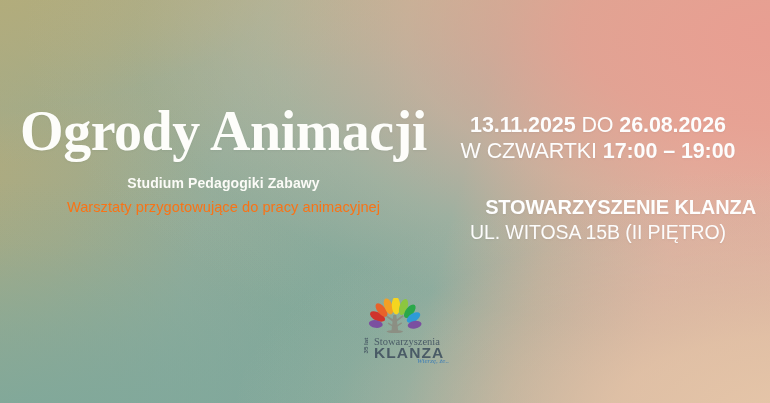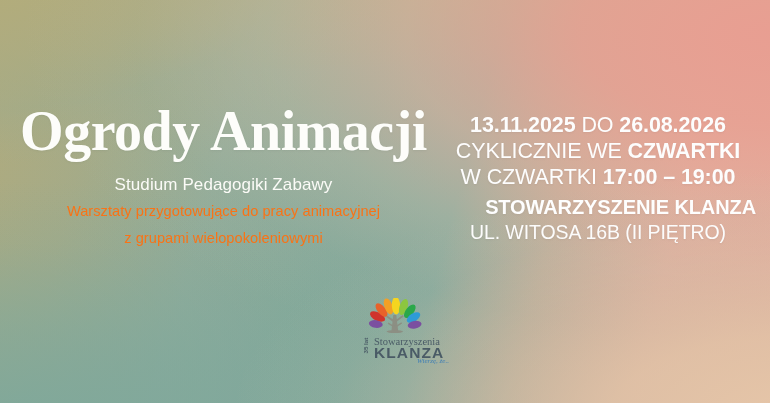--- a/index.html
+++ b/index.html
@@ -94,22 +94,22 @@
     font-weight: 700;
     font-size: 56px;
     line-height: 1.02;
     letter-spacing: -0.5px;
     margin: 0;
     color: #fdfdfa;
     text-shadow: 0 1px 2px rgba(90,110,100,0.10);
   }
   .sub-strong {
     margin: 15px 0 0 0;
-    font-size: 17px;
-    font-weight: 400;
+    font-size: 14px;
+    font-weight: 700;
     letter-spacing: 0.1px;
     color: #fbfbf7;
   }
   .sub-line {
     margin: 6px 0 0 0;
     font-size: 14.6px;
     font-weight: 400;
     line-height: 1.45;
     letter-spacing: 0.05px;
     color: #f97316;
@@ -186,42 +186,37 @@
   <div class="bg-layer bg-teal-bl"></div>
   <div class="bg-layer bg-pink-right"></div>
   <div class="bg-layer bg-beige-br"></div>
 
   <div class="content">
 
     <div class="left-block">
       <h1 class="headline">Ogrody Animacji</h1>
       <p class="sub-strong">Studium Pedagogiki Zabawy</p>
       <p class="sub-line">Warsztaty przygotowujące do pracy animacyjnej</p>
-      <p class="sub-line">z grupami wielopokoleniowymi</p>
     </div>
 
     <div class="right-block">
       <p class="info-line">
         <b>13.11.2025</b>
         <span>DO</span>
         <b>26.08.2026</b>
       </p>
       <p class="info-line">
-        <span>CYKLICZNIE WE</span>
-        <b>CZWARTKI</b>
-      </p>
-      <p class="info-line">
         <span>W CZWARTKI</span>
         <b>17:00 – 19:00</b>
       </p>
     </div>
 
     <div class="addr-block">
       <p class="addr-strong">STOWARZYSZENIE KLANZA</p>
-      <p class="addr-light">UL. WITOSA 16B (II PIĘTRO)</p>
+      <p class="addr-light">UL. WITOSA 15B (II PIĘTRO)</p>
     </div>
 
     <div class="logo">
       <svg width="92" height="66" viewBox="0 0 92 66" xmlns="http://www.w3.org/2000/svg">
         <g>
           <ellipse cx="20.5" cy="18.5" rx="4.2" ry="8.2" transform="rotate(-62 20.5 18.5)" fill="#d0342c"></ellipse>
           <ellipse cx="24.5" cy="12.0" rx="4.0" ry="8.0" transform="rotate(-40 24.5 12.0)" fill="#e8622a"></ellipse>
           <ellipse cx="31.5" cy="8.4" rx="4.0" ry="8.4" transform="rotate(-20 31.5 8.4)" fill="#f2a026"></ellipse>
           <ellipse cx="39.0" cy="7.6" rx="4.2" ry="8.8" transform="rotate(-2 39.0 7.6)" fill="#f5d520"></ellipse>
           <ellipse cx="46.5" cy="9.0" rx="4.0" ry="8.4" transform="rotate(18 46.5 9.0)" fill="#8cc63f"></ellipse>

